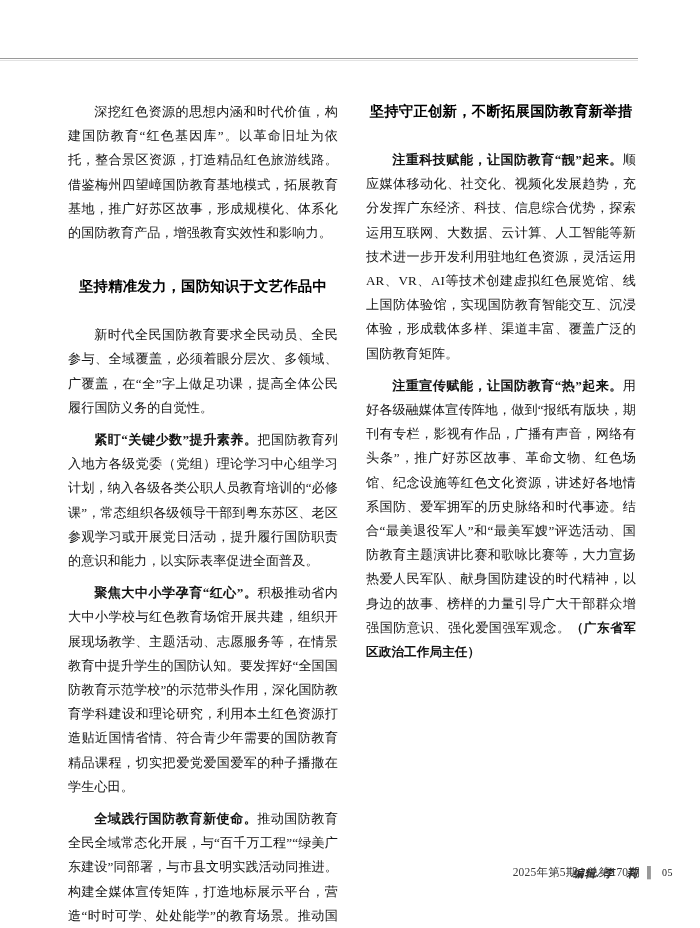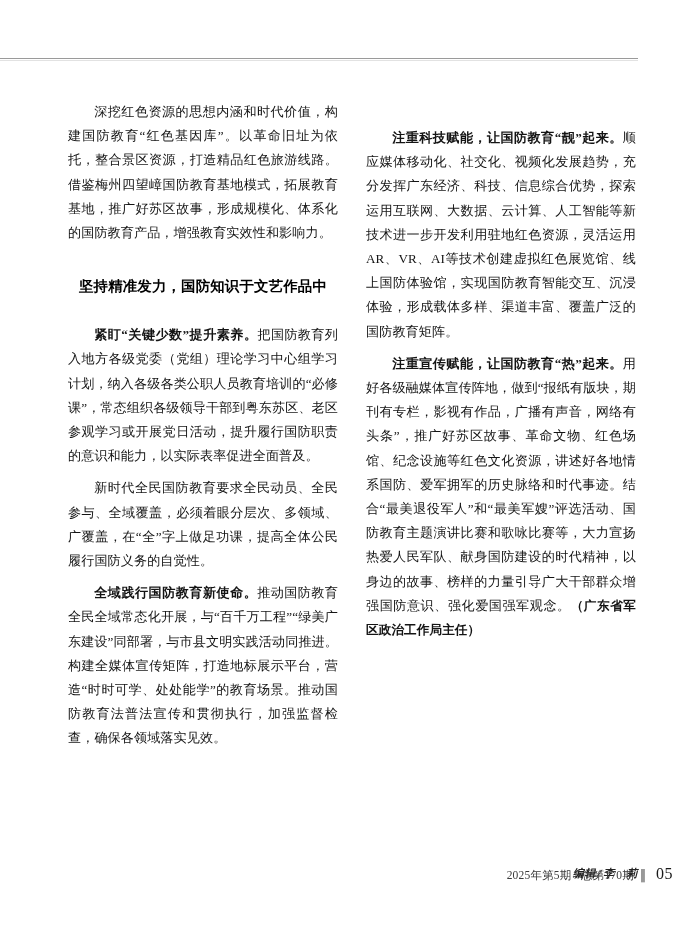--- a/index.html
+++ b/index.html
@@ -119,21 +119,21 @@
     letter-spacing: 0.2px;
     display: flex;
     align-items: baseline;
     gap: 7px;
   }
   #issue-sep {
     color: #999999;
     font-size: 11px;
   }
   #page-number {
-    font-size: 16px;
+    font-size: 10px;
     color: #1a1a1a;
     letter-spacing: 0.5px;
   }
 </style>
 </head>
 <body>
 
 <div id="page">
 
   <div id="top-rule"></div>
@@ -143,31 +143,33 @@
     <div class="column">
 
       <p class="para indent">深挖红色资源的思想内涵和时代价值，构建国防教育“红色基因库”。以革命旧址为依托，整合景区资源，打造精品红色旅游线路。借鉴梅州四望嶂国防教育基地模式，拓展教育基地，推广好苏区故事，形成规模化、体系化的国防教育产品，增强教育实效性和影响力。</p>
 
       <div class="spacer-before-head"></div>
 
       <h2 class="section-head">坚持精准发力，国防知识于文艺作品中</h2>
 
       <div class="spacer-after-head"></div>
 
+      <p class="para indent"><span class="lead"></span><span>新时代全民国防教育要求全民动员、全民参与、全域覆盖，必须着眼分层次、多领域、广覆盖，在“全”字上做足功课，提高全体公民履行国防义务的自觉性。</span></p>
+
       <p class="para indent"><span class="lead">紧盯“关键少数”提升素养。</span><span>把国防教育列入地方各级党委（党组）理论学习中心组学习计划，纳入各级各类公职人员教育培训的“必修课”，常态组织各级领导干部到粤东苏区、老区参观学习或开展党日活动，提升履行国防职责的意识和能力，以实际表率促进全面普及。</span></p>
 
-      <p class="para indent"><span class="lead"></span><span>新时代全民国防教育要求全民动员、全民参与、全域覆盖，必须着眼分层次、多领域、广覆盖，在“全”字上做足功课，提高全体公民履行国防义务的自觉性。</span></p>
-
+      <p class="para indent"><span class="lead">聚焦大中小学孕育“红心”。</span><span>积极推动省内大中小学校与红色教育场馆开展共建，组织开展现场教学、主题活动、志愿服务等，在情景教育中提升学生的国防认知。要发挥好“全国国防教育示范学校”的示范带头作用，深化国防教育学科建设和理论研究，利用本土红色资源打造贴近国情省情、符合青少年需要的国防教育精品课程，切实把爱党爱国爱军的种子播撒在学生心田。</span></p>
 
       <p class="para indent"><span class="lead">全域践行国防教育新使命。</span><span>推动国防教育全民全域常态化开展，与“百千万工程”“绿美广东建设”同部署，与市县文明实践活动同推进。构建全媒体宣传矩阵，打造地标展示平台，营造“时时可学、处处能学”的教育场景。推动国防教育法普法宣传和贯彻执行，加强监督检查，确保各领域落实见效。</span></p>
 
     </div>
 
     <div class="column">
 
+      <h2 class="section-head">坚持守正创新，不断拓展国防教育新举措</h2>
 
       <div class="spacer-after-head"></div>
 
 
       <p class="para indent"><span class="lead">注重科技赋能，让国防教育“靓”起来。</span><span>顺应媒体移动化、社交化、视频化发展趋势，充分发挥广东经济、科技、信息综合优势，探索运用互联网、大数据、云计算、人工智能等新技术进一步开发利用驻地红色资源，灵活运用AR、VR、AI等技术创建虚拟红色展览馆、线上国防体验馆，实现国防教育智能交互、沉浸体验，形成载体多样、渠道丰富、覆盖广泛的国防教育矩阵。</span></p>
 
 
       <p class="para indent"><span class="lead">注重宣传赋能，让国防教育“热”起来。</span><span>用好各级融媒体宣传阵地，做到“报纸有版块，期刊有专栏，影视有作品，广播有声音，网络有头条”，推广好苏区故事、革命文物、红色场馆、纪念设施等红色文化资源，讲述好各地情系国防、爱军拥军的历史脉络和时代事迹。结合“最美退役军人”和“最美军嫂”评选活动、国防教育主题演讲比赛和歌咏比赛等，大力宣扬热爱人民军队、献身国防建设的时代精神，以身边的故事、榜样的力量引导广大干部群众增强国防意识、强化爱国强军观念。</span><span class="affil">（广东省军区政治工作局主任）</span></p>
 
     </div>

